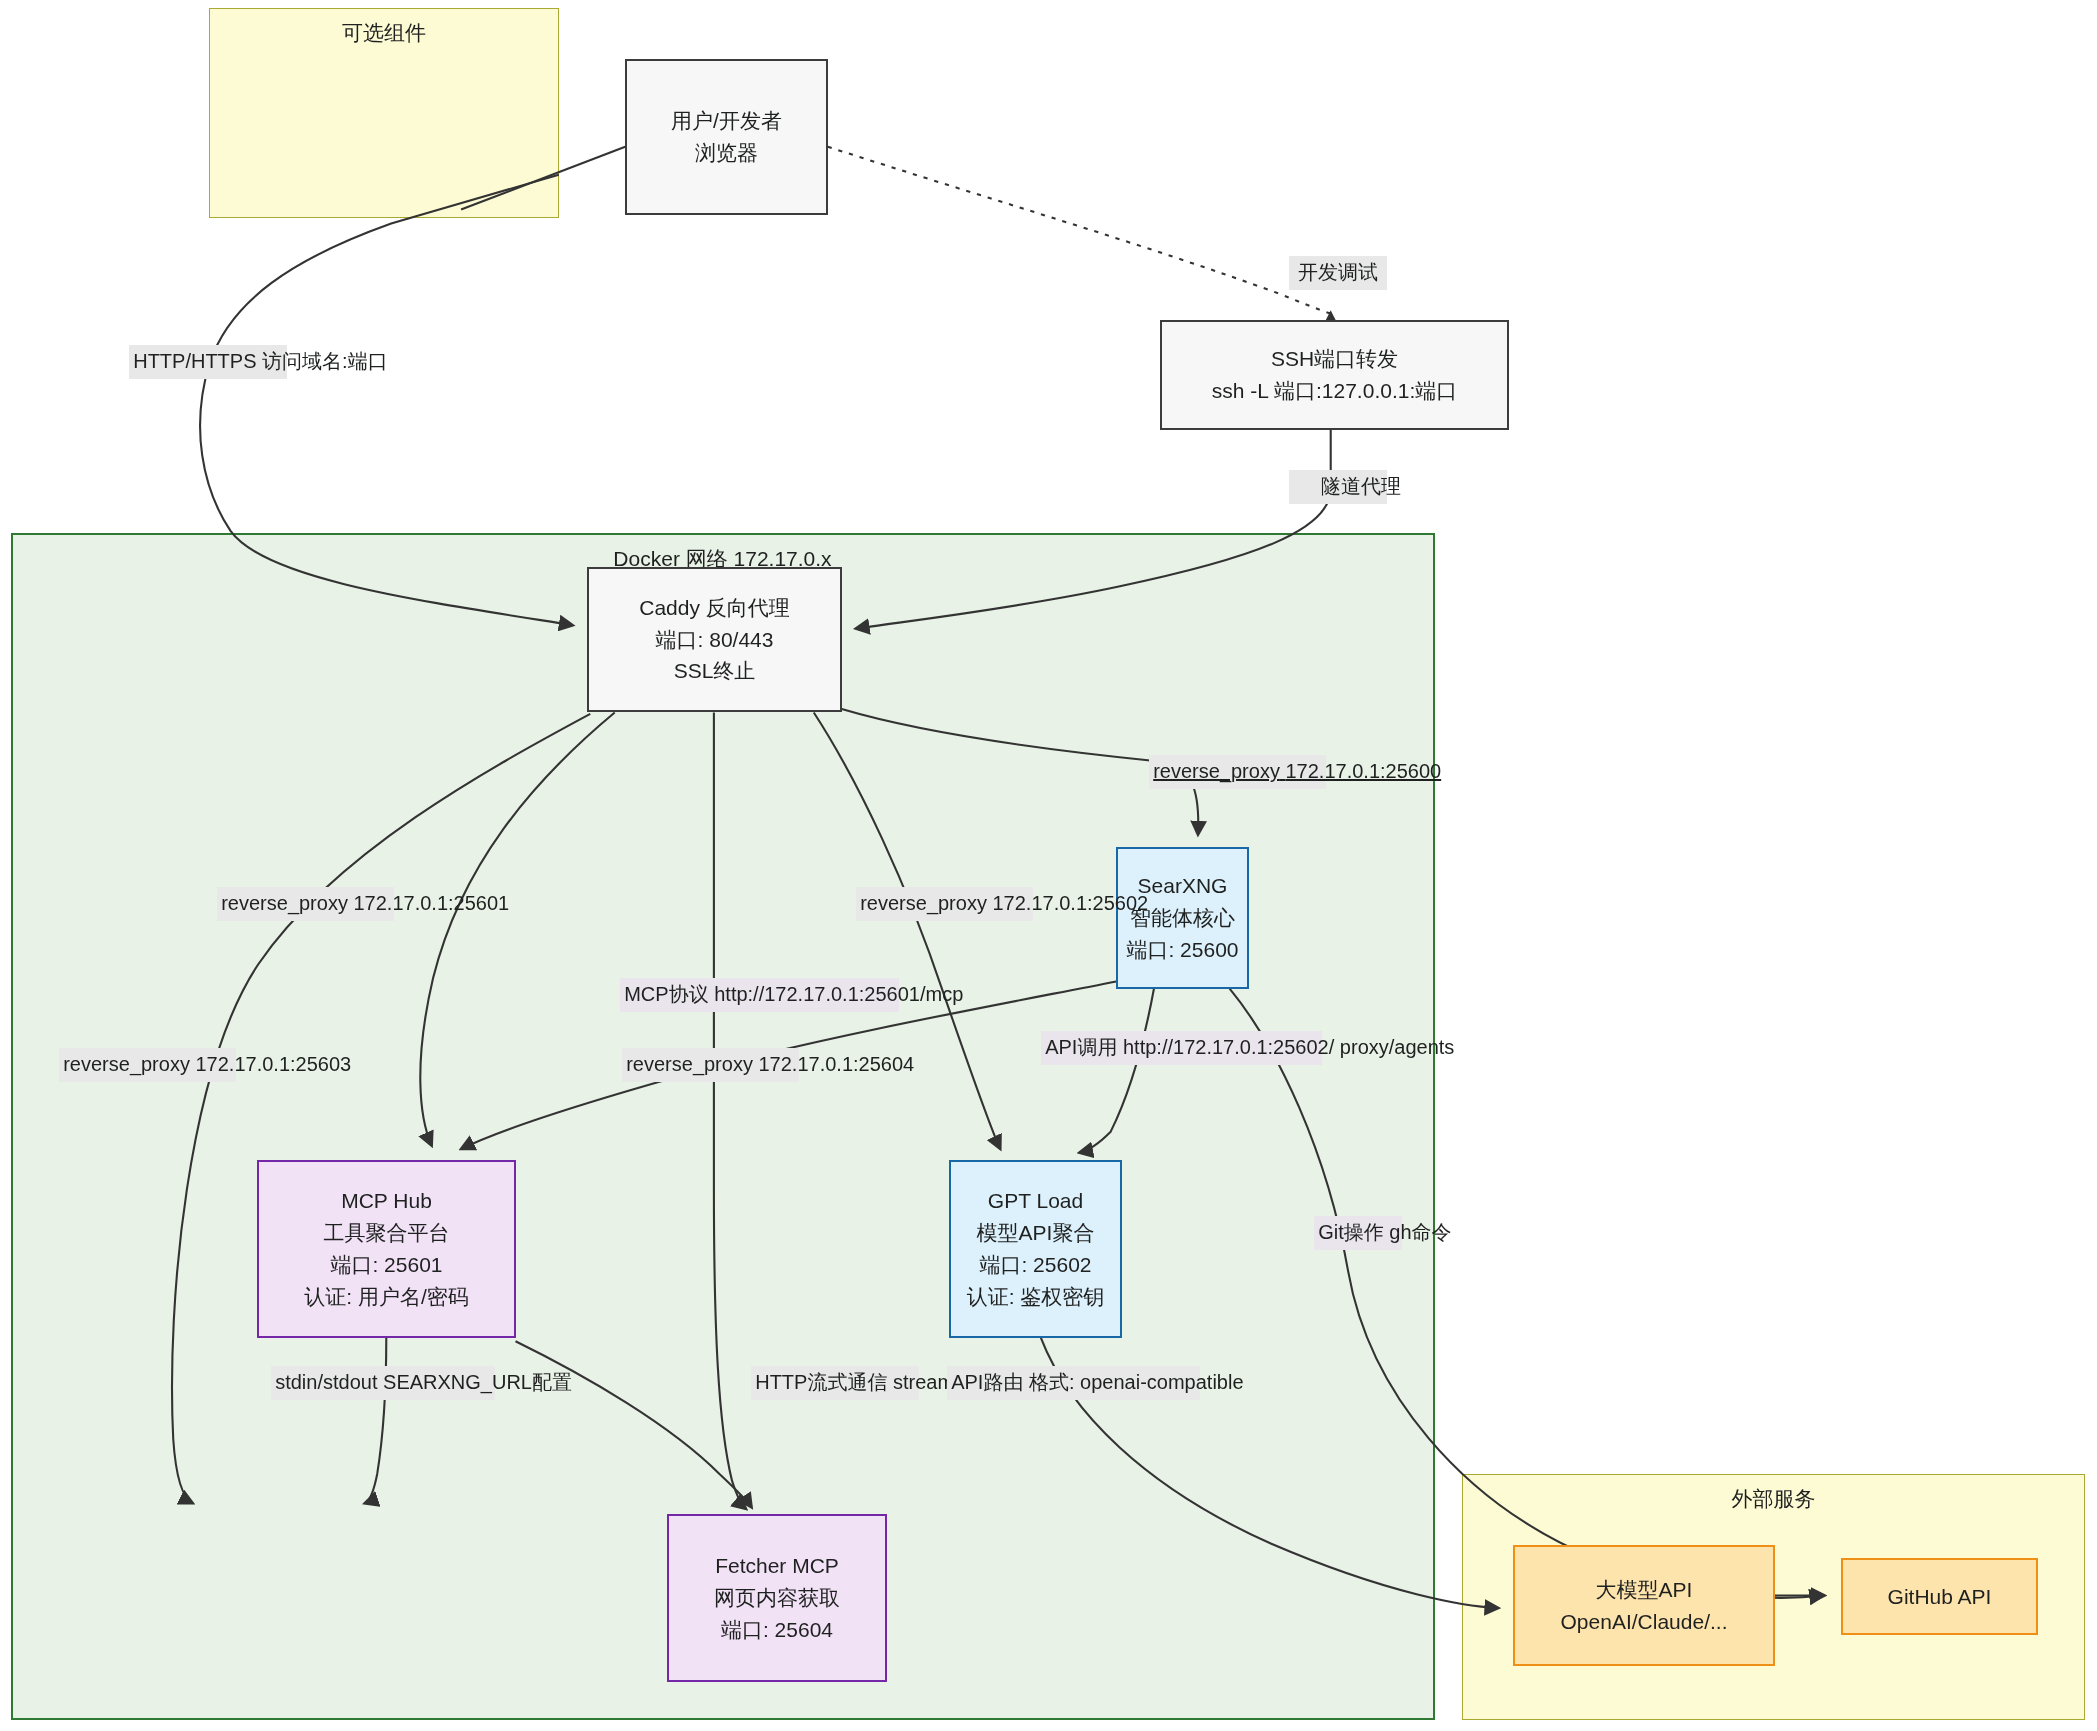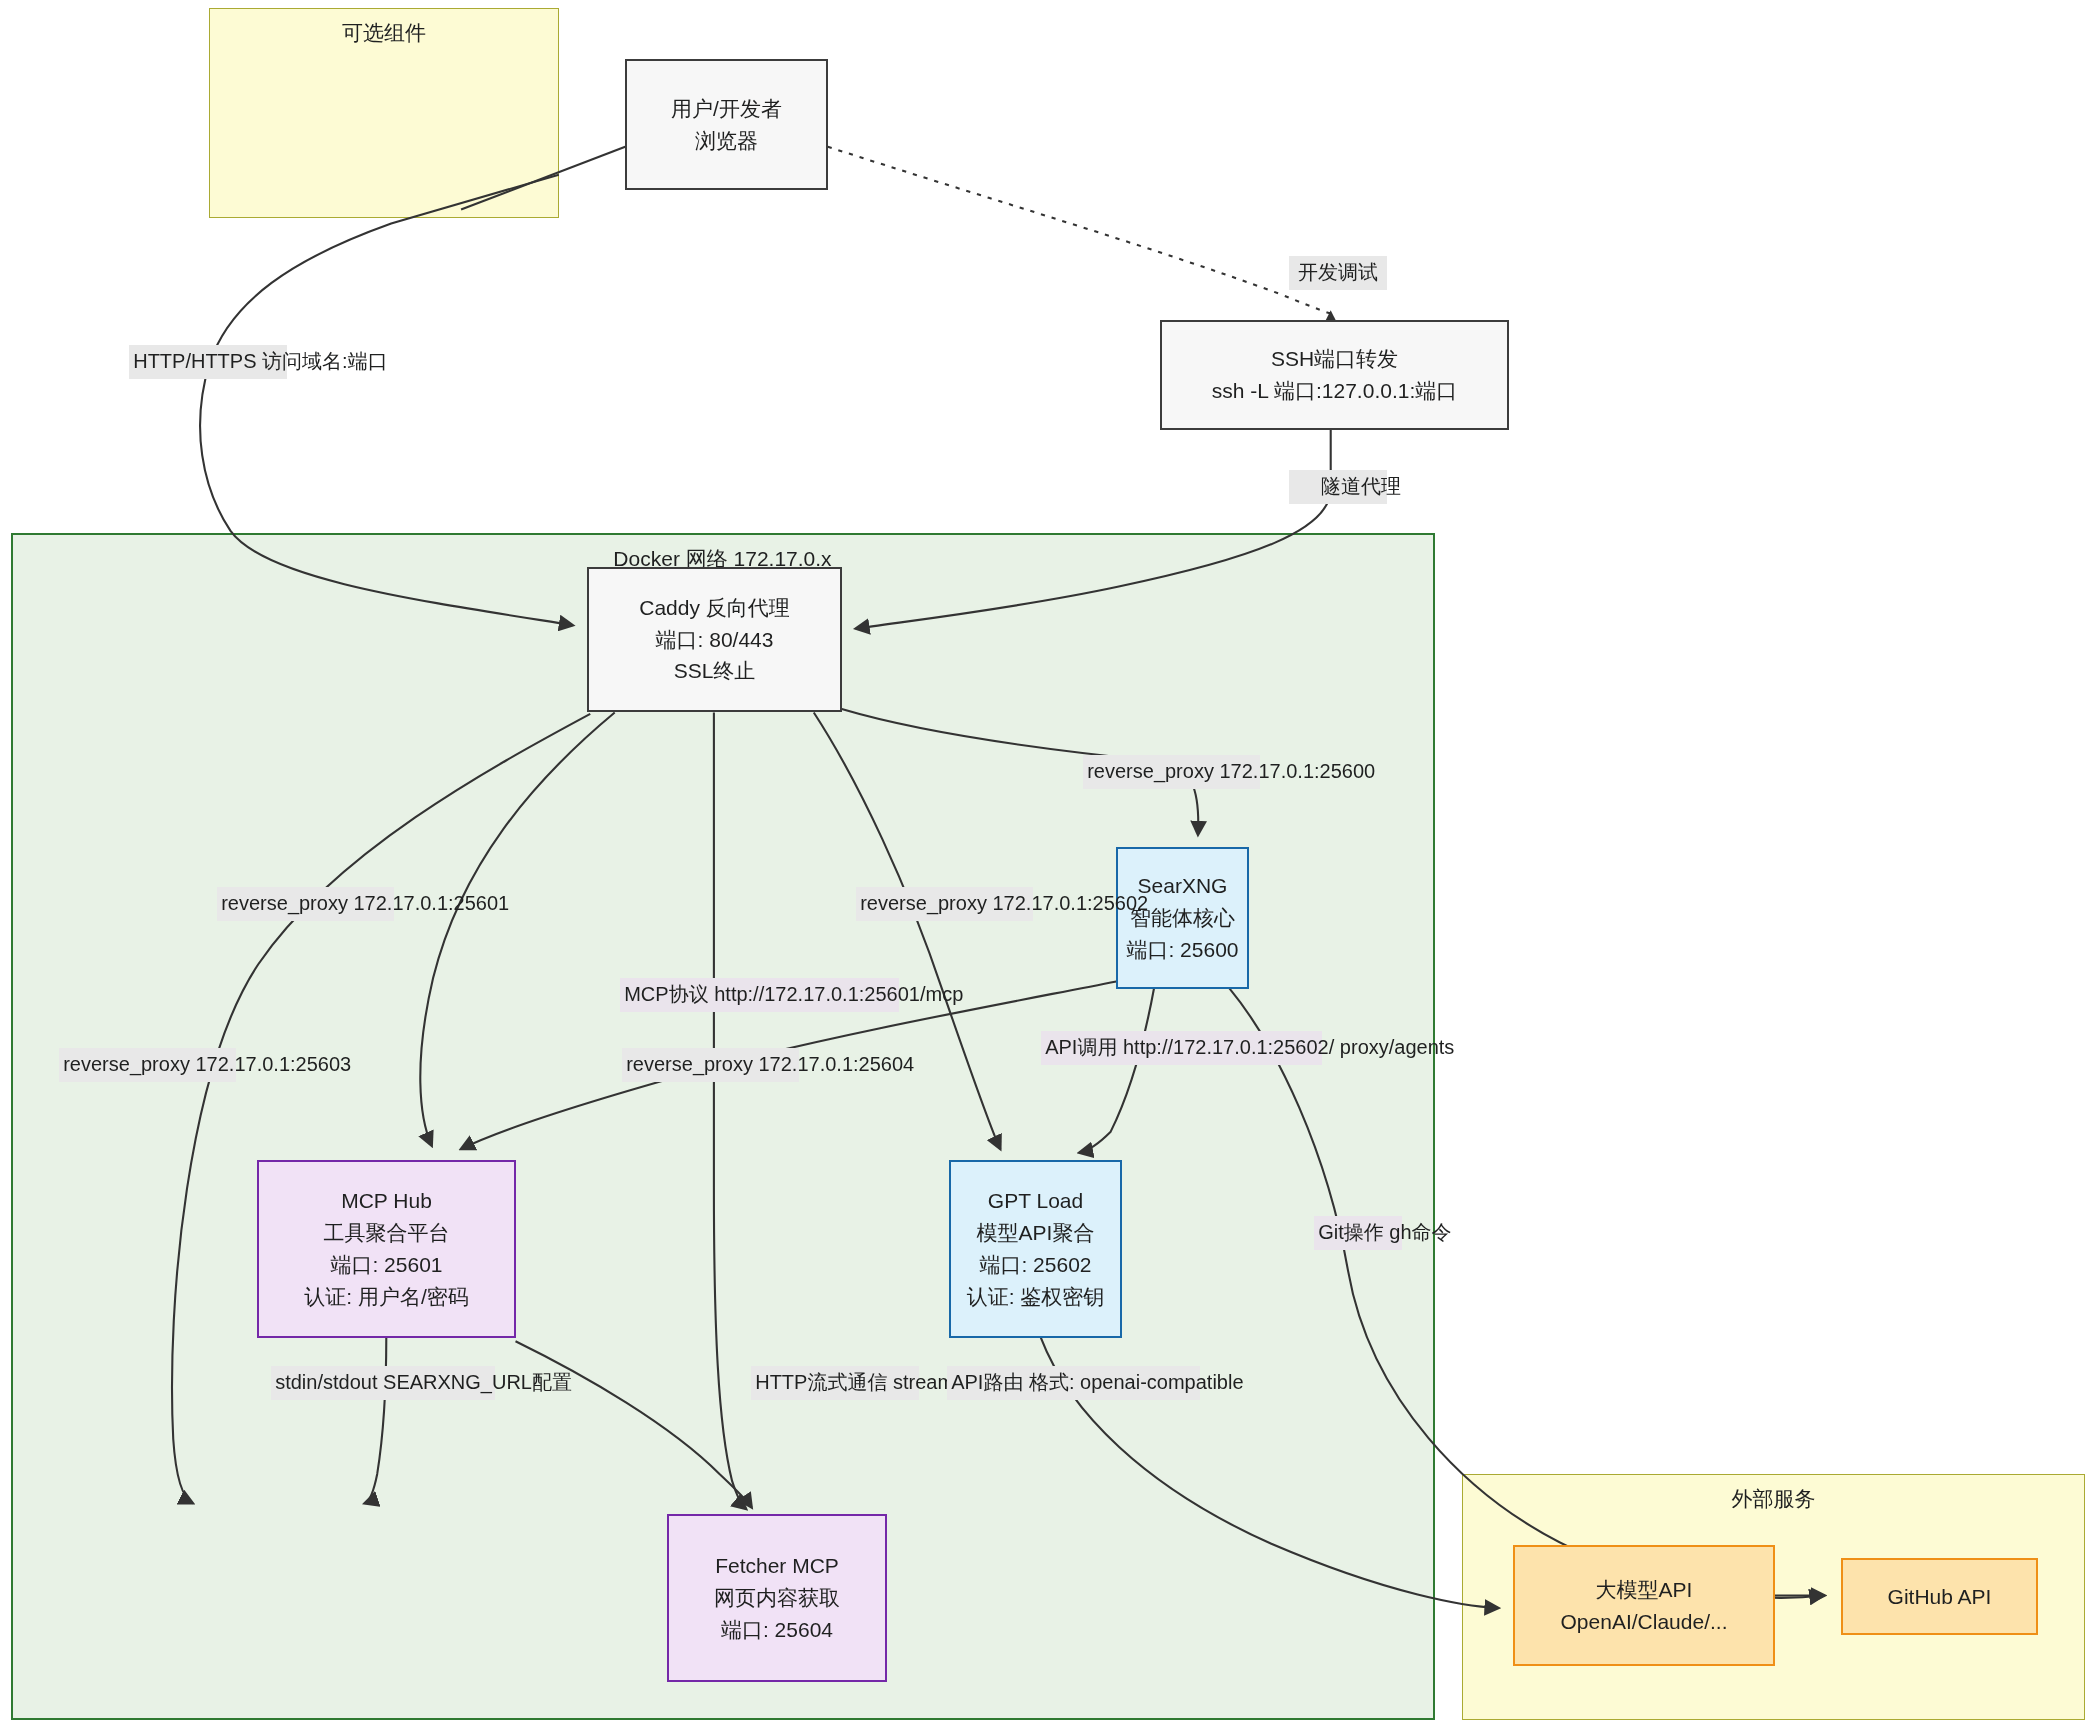--- a/index.html
+++ b/index.html
@@ -21,21 +21,21 @@
   
   .cl-optional{left:209px;top:8.4px;width:350px;height:210px;
         background:#fdfbd4;border:1.4px solid #aaaa33;}
   .cl-docker{left:10.5px;top:533px;width:1424px;height:1187px;
         background:#e8f2e6;border:2.1px solid #2f7a32;}
   .cl-external{left:1462px;top:1474px;width:623px;height:246px;
         background:#fdfbd4;border:1.4px solid #aaaa33;}
   
   .n-qwen{left:260px;top:57px;width:243px;height:114px;
         background:#e9f3ea;border:2.1px solid #2f7a32;}
-  .n-user{left:625px;top:59px;width:203px;height:131px;
+  .n-user{left:625px;top:59px;width:203px;height:156px;
         background:#f7f7f7;border:2.1px solid #3c3c3c;}
   .n-ssh{left:1160px;top:320px;width:349px;height:110px;
         background:#f7f7f7;border:2.1px solid #3c3c3c;}
   .n-caddy{left:587px;top:567px;width:255px;height:145px;
         background:#f7f7f7;border:2.1px solid #3c3c3c;}
   .n-opencode{left:1116px;top:847px;width:133px;height:142px;
         background:#dcf1fb;border:2.1px solid #1868a8;}
   .n-mcphub{left:257px;top:1160px;width:259px;height:178px;
         background:#f1e2f6;border:2.1px solid #7428a8;}
   .n-gptload{left:949px;top:1160px;width:173px;height:178px;
@@ -45,21 +45,21 @@
   .n-fetcher{left:667px;top:1514px;width:220px;height:168px;
         background:#f1e2f6;border:2.1px solid #7428a8;}
   .n-llmapi{left:1513px;top:1545px;width:262px;height:121px;
         background:#fde3ac;border:2.1px solid #ef8f16;}
   .n-github{left:1841px;top:1558px;width:197px;height:77px;
         background:#fde3ac;border:2.1px solid #ef8f16;}
   
   .el-http{left:129px;top:345px;width:158px;}
   .el-devdbg{left:1289px;top:256px;width:98px;}
   .el-tunnel{left:1289px;top:470px;width:98px;padding-left:32px;}
-  .el-rp25600{left:1083px;top:755px;width:177px;}
+  .el-rp25600{left:1149px;top:755px;width:177px;text-decoration:underline;}
   .el-rp25601{left:217px;top:887px;width:177px;}
   .el-rp25602{left:856px;top:887px;width:177px;}
   .el-rp25603{left:59px;top:1048px;width:177px;}
   .el-rp25604{left:622px;top:1048px;width:177px;}
   .el-mcp{left:620px;top:978px;width:279px;}
   .el-api{left:1041px;top:1031px;width:281px;}
   .el-git{left:1314px;top:1216px;width:88px;}
   .el-stdin{left:271px;top:1366px;width:224px;}
   .el-stream{left:751px;top:1366px;width:168px;}
   .el-apiroute{left:947px;top:1366px;width:253px;}

